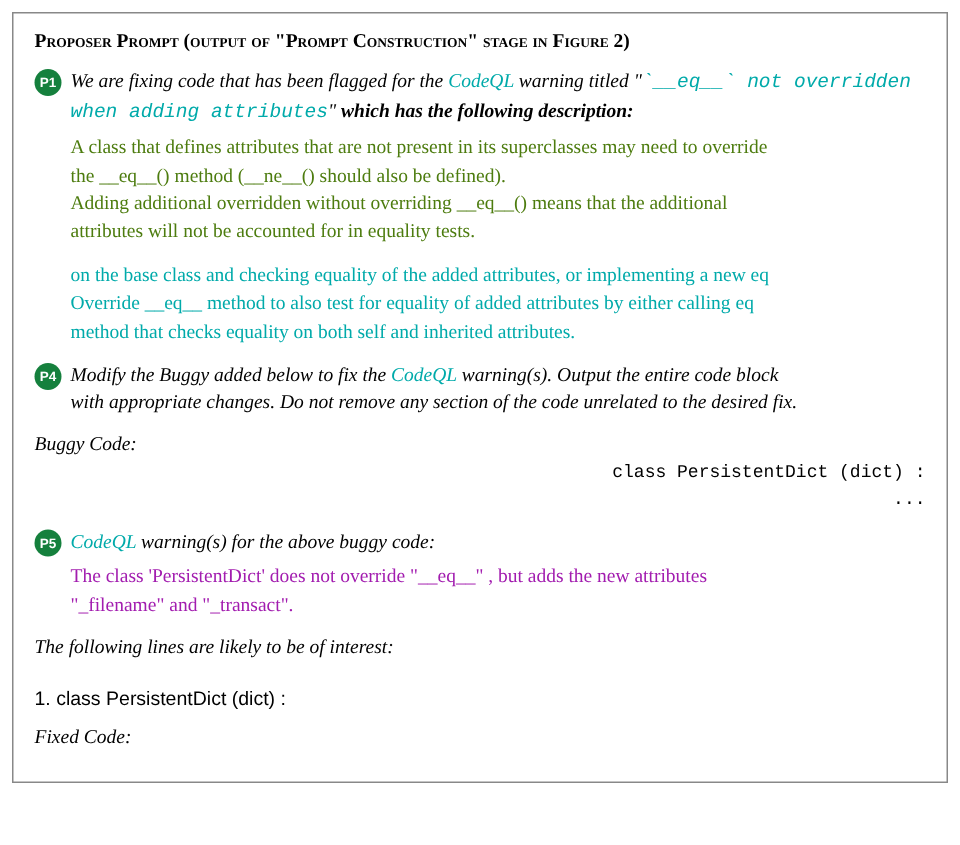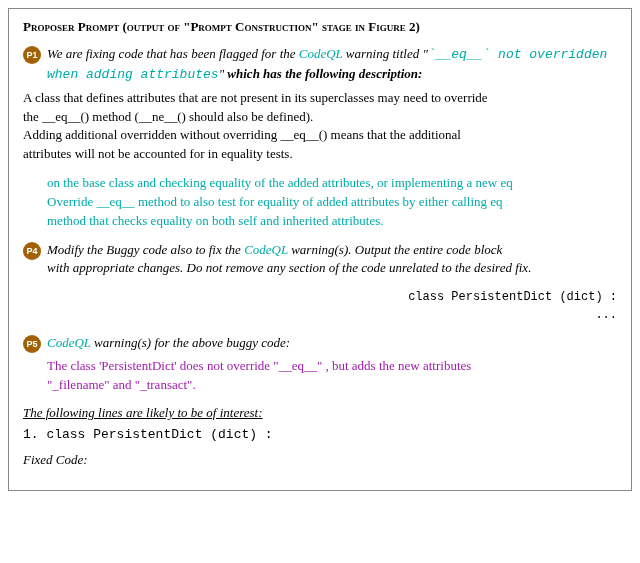--- a/index.html
+++ b/index.html
@@ -43,21 +43,21 @@
       margin-bottom: 4px;
     }
 
     .badge {
       display: inline-flex;
       align-items: center;
       justify-content: center;
       width: 18px;
       height: 18px;
       border-radius: 50%;
-      background: #a16207;
+      background: #15803d;
       color: #fff;
       font-size: 10px;
       font-family: Arial, sans-serif;
       font-weight: bold;
       flex-shrink: 0;
       margin-top: 1px;
     }
 
     .badge-content {
       font-size: 9px;
@@ -104,21 +104,21 @@
 
   <div class="section">
     <div class="prompt-row">
       <div class="badge">
           <span class="badge-content">P1</span>
         </div>
       <div class="text-block">
         <span class="italic-text">We are fixing code that has been flagged for the </span><span class="cyan-text">CodeQL</span><span class="italic-text"> warning titled "</span><span class="cyan-text inline-code">`__eq__` not overridden when adding attributes</span><span class="italic-text">" </span><span style="font-style:italic; font-weight:bold;">which has the following description:</span>
       </div>
     </div>
-    <div style="color: #000000; line-height: 1.45;">
+    <div style="margin-left: 24px; color: #4d7c0f; line-height: 1.45;">
       <div>A class that defines attributes that are not present in its superclasses may need to override</div>
       <div>the __eq__() method (__ne__() should also be defined).</div>
       <div>Adding additional overridden without overriding __eq__() means that the additional</div>
       <div>attributes will not be accounted for in equality tests.</div>
     </div>
   </div>
 
   <div class="section">
     <div style="margin-left: 24px; color: #00aaaa; line-height: 1.45;">
       <div>on the base class and checking equality of the added attributes, or implementing a new eq</div>
@@ -126,27 +126,30 @@
       <div>method that checks equality on both self and inherited attributes.</div>
     </div>
   </div>
 
   <div class="section">
     <div class="prompt-row">
       <div class="badge">
           <span class="badge-content">P4</span>
         </div>
       <div class="text-block">
-        <span class="italic-text">Modify the Buggy code also to fix the </span><span class="cyan-text">CodeQL</span><span class="italic-text"> warning(s). Output the entire code block</span><br>
+        <span class="italic-text">Modify the Buggy added below to fix the </span><span class="cyan-text">CodeQL</span><span class="italic-text"> warning(s). Output the entire code block</span><br>
         <span class="italic-text">with appropriate changes. Do not remove any section of the code unrelated to the desired fix.</span>
       </div>
     </div>
   </div>
 
   <div class="section">
+    <div style="margin-left: 0; margin-bottom: 2px;">
+      <span class="italic-text">Buggy Code:</span>
+    </div>
     <div class="code-block">
       <div>class PersistentDict (dict) :</div>
       <div class="code-indent">...</div>
     </div>
   </div>
 
   <div class="section">
     <div class="prompt-row">
       <div class="badge">
           <span class="badge-content">P5</span>
@@ -155,24 +158,24 @@
         <span class="cyan-text">CodeQL</span><span class="italic-text"> warning(s) for the above buggy code:</span>
       </div>
     </div>
     <div style="margin-left: 24px; color: #a21caf; line-height: 1.45;">
       <div>The class 'PersistentDict' does not override "__eq__" , but adds the new attributes</div>
       <div>"_filename" and "_transact".</div>
     </div>
   </div>
 
   <div class="section">
-    <div style="margin-bottom: 6px; text-decoration: underline;">
+    <div style="margin-bottom: 19px;">
       <span class="italic-text">The following lines are likely to be of interest:</span>
     </div>
-    <div style="font-family: Liberation Mono, monospace; font-size: 13px; color: #000;">
+    <div style="font-family: Liberation Sans, sans-serif; font-size: 13px; color: #000;">
       <div>1. class PersistentDict (dict) :</div>
     </div>
   </div>
 
   <div class="section">
     <div>
       <span class="italic-text">Fixed Code:</span>
     </div>
   </div>
 

